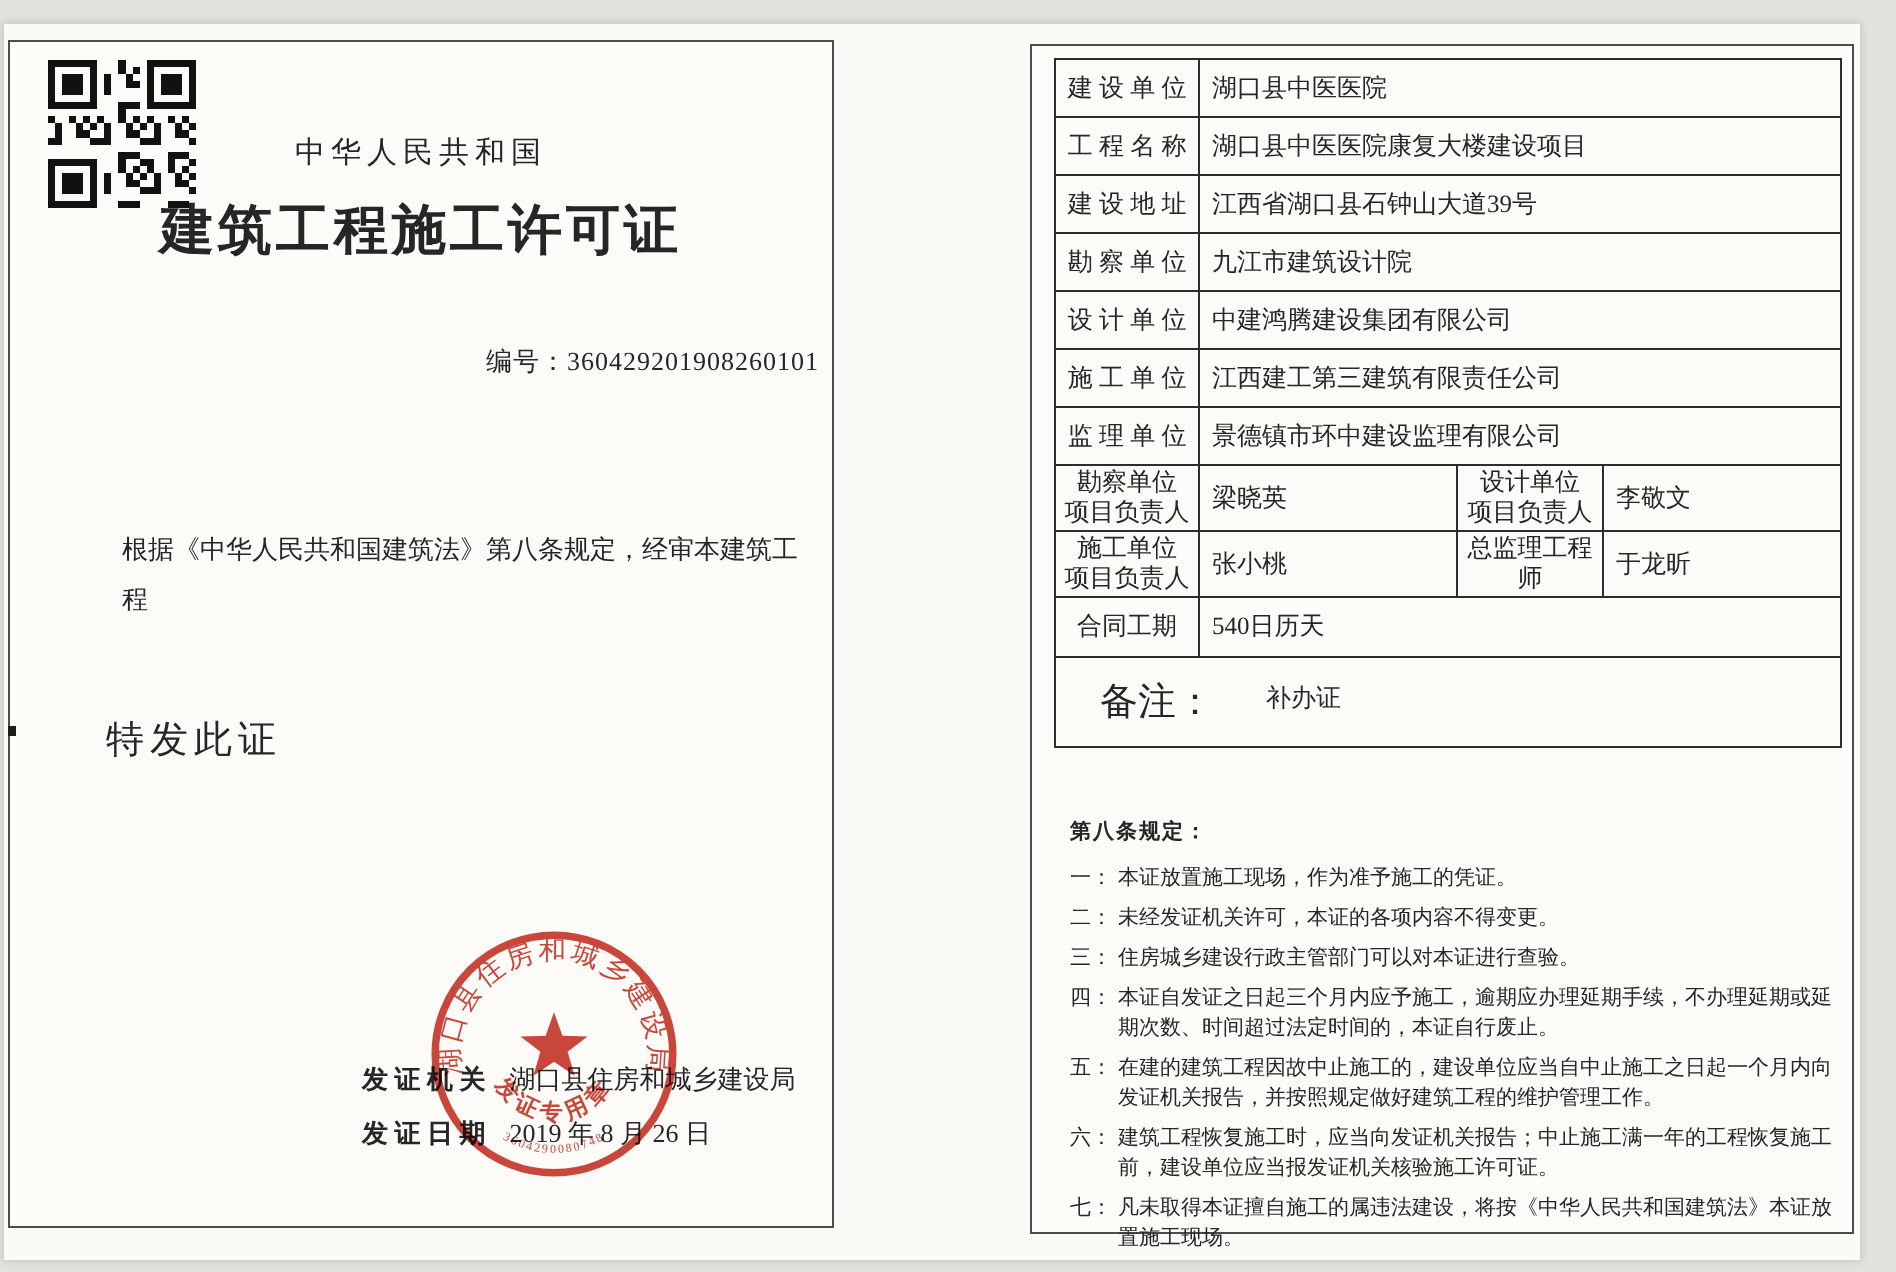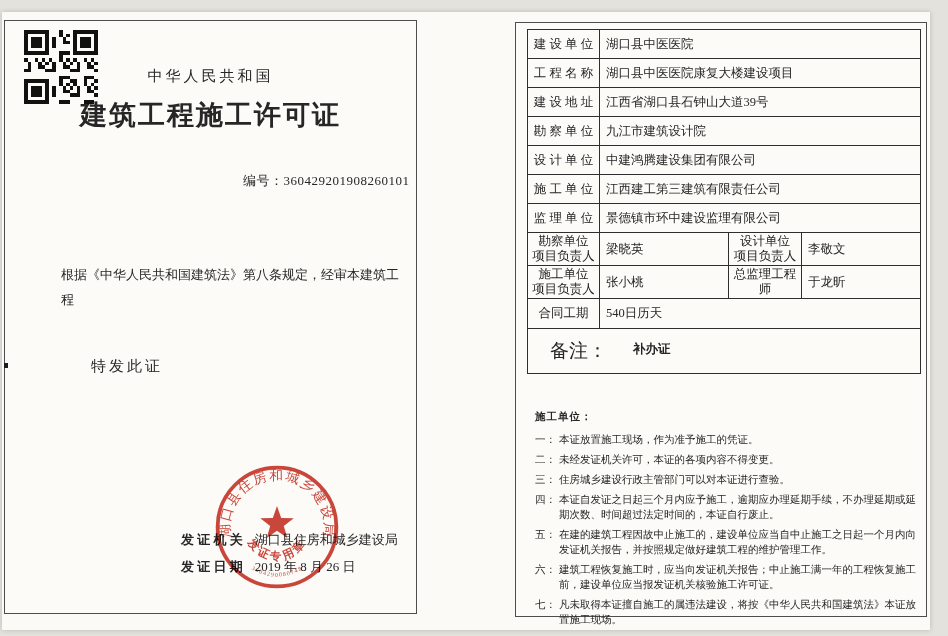--- a/index.html
+++ b/index.html
@@ -34,21 +34,21 @@
     font-size:15px;font-weight:normal;letter-spacing:3px;
   }
   .cert-title{
     position:absolute;top:76px;left:0;width:100%;text-align:center;
     font-size:27px;font-weight:bold;letter-spacing:2px;margin:0;
   }
   .serial{position:absolute;top:151px;left:238px;font-size:13px;letter-spacing:.5px;}
   .body-text{position:absolute;top:228px;left:30px;width:368px;font-size:13px;line-height:25px;}
   .body-text .indent{display:block;padding-left:2em;}
   .body-text .noindent{display:block;}
-  .grant{position:absolute;top:336px;left:48px;font-size:15px;letter-spacing:3px;margin-left:38px;}
+  .grant{position:absolute;top:336px;left:48px;font-size:19px;letter-spacing:3px;}
   .issue-block{position:absolute;top:505px;left:176px;font-size:13px;line-height:27px;white-space:nowrap;}
   .issue-block .lbl{font-weight:bold;margin-right:12px;}
   .stamp{
     position:absolute;left:206px;top:440px;width:132px;height:132px;
     mix-blend-mode:multiply;opacity:.92;
   }
   .stamp text{fill:var(--seal);font-family:"Liberation Serif","DejaVu Serif",serif;}
   .artifact-dot{position:absolute;left:-1px;top:342px;width:4px;height:5px;background:#1c1c1c;}
 
   
@@ -61,21 +61,21 @@
     border:1px solid #2e2e2e;padding:1px 6px;vertical-align:middle;
     overflow:hidden;
   }
   .details td.lbl{
     text-align:center;white-space:pre-line;line-height:1.2;padding:1px 2px;
   }
   tr.r-std td{height:26px;}
   tr.r-mid td{height:27px;}
   tr.r-remark td{height:42px;border:1px solid #2e2e2e;}
   .remark-label{font-size:19px;margin-left:16px;}
-  .remark-value{font-size:12.5px;margin-left:26px;position:relative;top:-4px;font-weight:bold;}
+  .remark-value{font-size:12.5px;margin-left:26px;position:relative;top:-4px;}
   .notes{position:absolute;left:19px;top:386px;width:382px;font-size:10.5px;line-height:15px;}
   .notes-title{font-weight:bold;margin-bottom:8px;letter-spacing:1px;}
   .note{display:flex;margin-bottom:5px;}
   .note .num{flex:0 0 24px;}
   .note .txt{flex:1 1 auto;}
 </style>
 </head>
 <body>
 
 <div class="paper">
@@ -283,21 +283,21 @@
         </tr>
         <tr class="r-remark">
           <td colspan="4">
             <span class="remark-label">备注：</span><span class="remark-value">补办证</span>
           </td>
         </tr>
       </tbody>
     </table>
 
     <div class="notes">
-      <div class="notes-title">施工单位：</div>
+      <div class="notes-title">第八条规定：</div>
       <div class="note">
           <span class="num">一：</span>
           <span class="txt">本证放置施工现场，作为准予施工的凭证。</span>
         </div>
       <div class="note">
           <span class="num">二：</span>
           <span class="txt">未经发证机关许可，本证的各项内容不得变更。</span>
         </div>
       <div class="note">
           <span class="num">三：</span>

